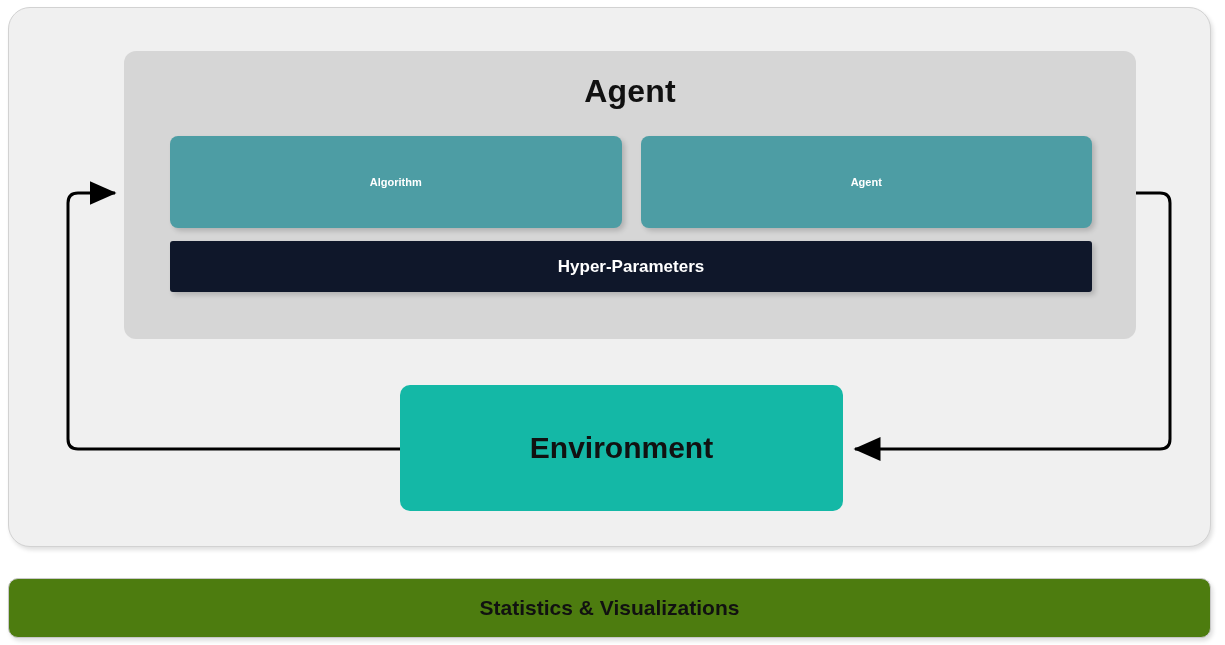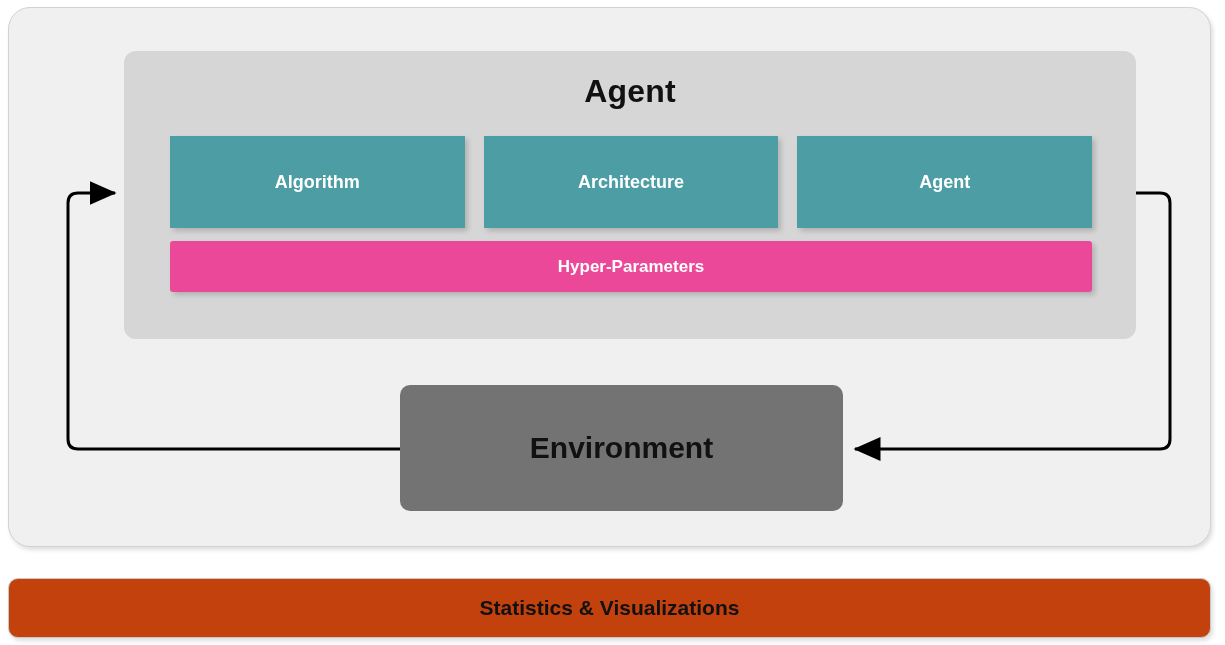--- a/index.html
+++ b/index.html
@@ -68,58 +68,58 @@
     top: 85px;
     width: 922px;
     height: 92px;
     display: flex;
     gap: 19px;
   }
 
   .component-box {
     flex: 1 1 0;
     background: #4d9da4;
-    border-radius: 0;
+    border-radius: 8px;
     display: flex;
     align-items: center;
     justify-content: center;
     color: #ffffff;
-    font-size: 18px;
+    font-size: 11px;
     font-weight: bold;
     box-shadow: 3px 3px 5px rgba(0,0,0,0.17);
     box-sizing: border-box;
   }
 
   
   .hyper-bar {
     position: absolute;
     left: 46px;
     top: 190px;
     width: 922px;
     height: 51px;
-    background: #ec4899;
+    background: #0f172a;
     border-radius: 3px;
     display: flex;
     align-items: center;
     justify-content: center;
     color: #ffffff;
     font-size: 17px;
     font-weight: bold;
     box-shadow: 3px 3px 5px rgba(0,0,0,0.17);
     box-sizing: border-box;
   }
 
   
   .environment-box {
     position: absolute;
     left: 400px;
     top: 385px;
     width: 443px;
     height: 126px;
-    background: #737373;
+    background: #14b8a6;
     border-radius: 10px;
     display: flex;
     align-items: center;
     justify-content: center;
     font-size: 30px;
     font-weight: bold;
     color: #111111;
     box-sizing: border-box;
   }
 
@@ -133,21 +133,21 @@
     pointer-events: none;
   }
 
   
   .stats-bar {
     position: absolute;
     left: 8px;
     top: 578px;
     width: 1203px;
     height: 60px;
-    background: #c2410c;
+    background: #4d7c0f;
     border: 1px solid #c8c8c8;
     border-radius: 10px;
     display: flex;
     align-items: center;
     justify-content: center;
     font-size: 21px;
     font-weight: bold;
     color: #111111;
     box-shadow: 2px 3px 4px rgba(0,0,0,0.13);
     box-sizing: border-box;
@@ -178,21 +178,20 @@
       <path d="M 1136 193 L 1160 193 Q 1170 193 1170 203 L 1170 439 Q 1170 449 1160 449 L 855 449" fill="none" stroke="#000000" stroke-width="3" marker-end="url(#arrowLeft)"></path>
     </g>
   </svg>
 
   <div class="agent-panel">
 
     <div class="agent-title">Agent</div>
 
     <div class="component-row">
       <div class="component-box">Algorithm</div>
-      <div class="component-box">Architecture</div>
       <div class="component-box">Agent</div>
     </div>
 
     <div class="hyper-bar">Hyper-Parameters</div>
   </div>
 
   <div class="environment-box">Environment</div>
 
   <div class="stats-bar">Statistics &amp; Visualizations</div>
 

